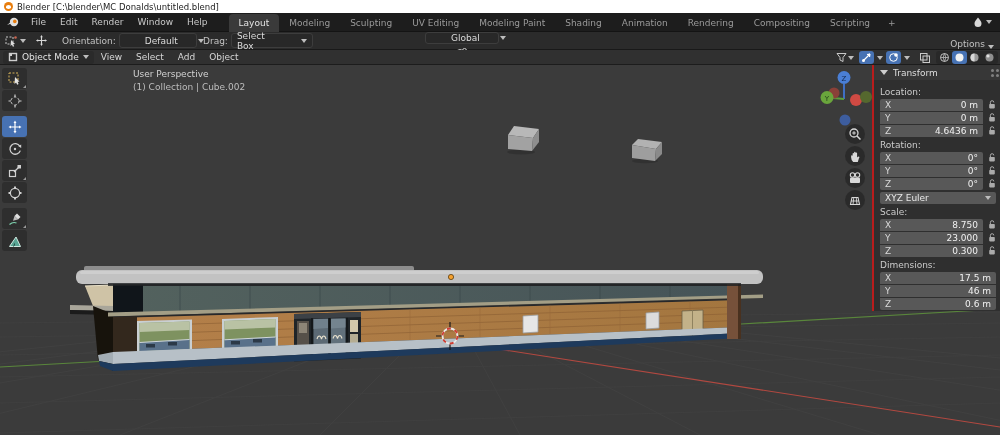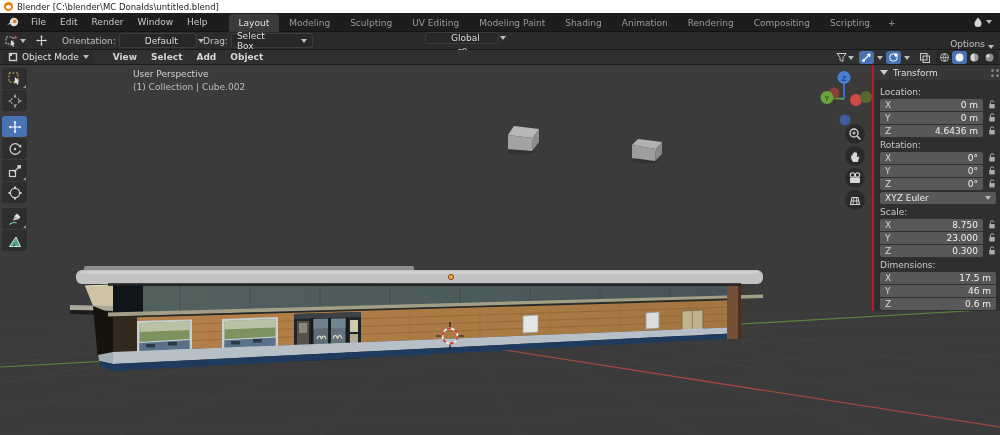--- a/index.html
+++ b/index.html
@@ -31,21 +31,21 @@
          display:flex;align-items:center;gap:20px;padding:0 5px;color:#dcdcdc;}
   .chev{width:0;height:0;border-left:3px solid transparent;border-right:3px solid transparent;
         border-top:4px solid #bdbdbd;display:inline-block;}
   .lbl{color:#c2c2c2;}
   .iconbtn{display:flex;align-items:center;gap:2px;}
   
   .vpheader{position:absolute;left:0;top:50px;width:1000px;height:15px;background:#303030;
             display:flex;align-items:center;border-bottom:1px solid #1c1c1c;box-sizing:border-box;}
   .mode-dd{display:flex;align-items:center;gap:4px;background:#2a2a2a;border-radius:3px;
            height:13px;padding:0 5px;margin-left:3px;color:#e0e0e0;}
-  .vp-menus{display:flex;margin-left:12px;font-weight:bold;}
+  .vp-menus{display:flex;margin-left:0;}
   .vp-menus span{padding:0 7px;color:#d6d6d6;}
   .vph-right{position:absolute;right:2px;top:1px;display:flex;align-items:center;gap:3px;}
   .hbtn{display:flex;align-items:center;gap:1px;padding:0 2px;height:13px;border-radius:3px;}
   .hbtn.blue{background:#4772b3;}
   .shade-group{display:flex;background:#282828;border-radius:3px;padding:0 1px;height:13px;align-items:center;}
   .shade-group .sh{width:15px;height:13px;display:flex;align-items:center;justify-content:center;border-radius:3px;}
   .sh.active{background:#4772b3;}
   
   .viewport{position:absolute;left:0;top:65px;width:1000px;height:370px;background:#3b3b3b;}
   .vp-overlay-text{position:absolute;left:133px;top:68px;color:#d2d2d2;font-size:9px;line-height:13px;}

